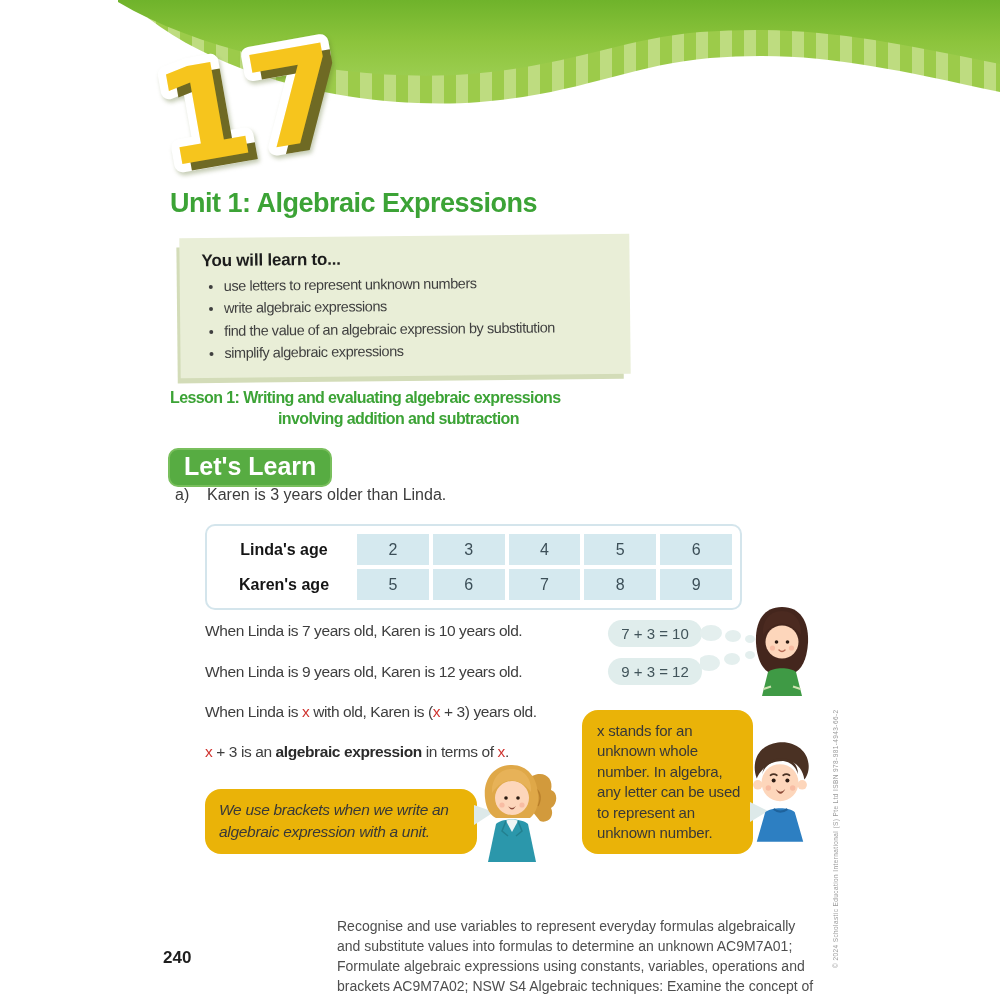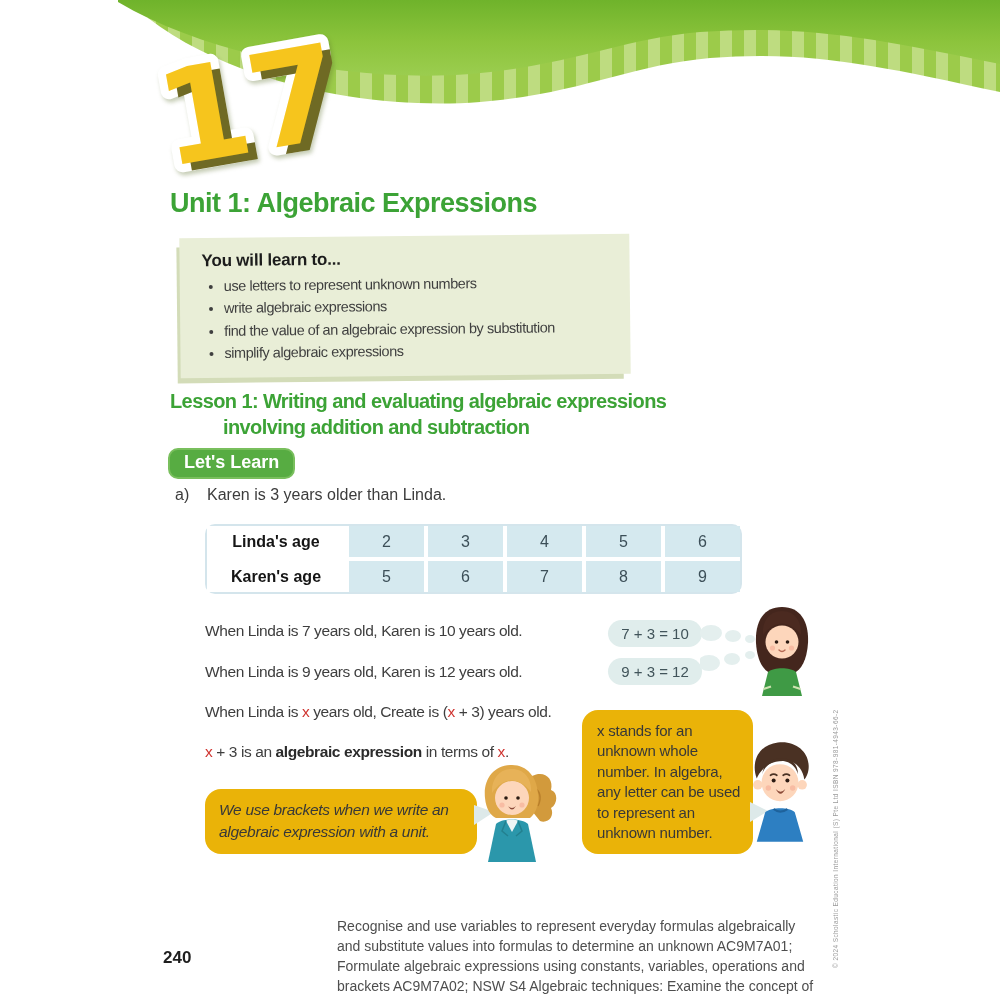--- a/index.html
+++ b/index.html
@@ -17,30 +17,30 @@
                 color:#3ca336; letter-spacing:-0.5px; }
   
   .learnbox { position:absolute; left:180px; top:236px; width:450px; box-sizing:border-box;
               background:#e9eed7; padding:13px 10px 13px 18px; transform:rotate(-0.6deg);
               box-shadow:-5px 7px 0 -2px #d3dcb8; }
   .learnbox h2 { margin:0 0 4px 4px; font-size:17px; color:#1c1c1c; letter-spacing:-0.2px; }
   .learnbox ul { margin:0; padding-left:26px; }
   .learnbox li { font-size:14.5px; letter-spacing:-0.45px; color:#3f3f3f; line-height:1.55; }
   
   .lesson { position:absolute; left:170px; top:388px; color:#3ca336; font-weight:bold;
-            font-size:20px; letter-spacing:-0.6px; line-height:1.3; }
-  .lesson .line2 { margin-left:53px; }
+            font-size:16px; letter-spacing:-0.6px; line-height:1.3; }
+  .lesson .line2 { margin-left:108px; }
   .badge { position:absolute; left:168px; top:448px; background:#57ac42; border:2.5px solid #79bf5d;
-           border-radius:10px; color:#ffffff; font-weight:bold; font-size:18px; padding:2px 14px 4px; }
+           border-radius:10px; color:#ffffff; font-weight:bold; font-size:25px; padding:2px 14px 4px; }
   
   .itm-label { position:absolute; left:175px; top:486px; font-size:16px; color:#3c3c3c; }
   .itm-text  { position:absolute; left:207px; top:486px; font-size:16px; color:#3c3c3c; }
   
   .agetable { position:absolute; left:205px; top:524px; width:537px; box-sizing:border-box;
-              background:#ffffff; border:2px solid #d4e5ec; border-radius:10px; padding:0;
+              background:#ffffff; border:2px solid #d4e5ec; border-radius:10px; padding:8px;
               display:grid; grid-template-columns:138px repeat(5,1fr); gap:4px; }
   .agetable .th, .agetable .td { height:31px; display:flex; align-items:center; justify-content:center;
               font-size:16px; }
   .agetable .th { background:#ffffff; font-weight:bold; color:#151515; }
   .agetable .td { background:#d5e9ef; color:#3c4f58; }
   
   .stmt { position:absolute; left:205px; font-size:15.5px; letter-spacing:-0.4px; color:#3e3e3e;text-align:right; }
   .stmt .x { color:#cf3430; }
   .stmt .b { font-weight:bold; color:#2b2b2b; }
   
@@ -133,21 +133,21 @@
     <div class="th">Karen's age</div>
     <div class="td">5</div>
     <div class="td">6</div>
     <div class="td">7</div>
     <div class="td">8</div>
     <div class="td">9</div>
   </div>
 
   <div class="stmt" style="top:622px">When Linda is 7 years old, Karen is 10 years old.</div>
   <div class="stmt" style="top:663px">When Linda is 9 years old, Karen is 12 years old.</div>
-  <div class="stmt" style="top:703px"><span>When Linda is </span><span class="x">x</span><span> years old, Create is (</span><span class="x">x</span><span> + 3) years old.</span></div>
+  <div class="stmt" style="top:703px"><span>When Linda is </span><span class="x">x</span><span> with old, Karen is (</span><span class="x">x</span><span> + 3) years old.</span></div>
   <div class="stmt" style="top:743px"><span class="x">x</span><span> + 3 is an </span><span class="b">algebraic expression</span><span> in terms of </span><span class="x">x</span><span>.</span></div>
 
   <div class="pill" style="top:620px">7 + 3 = 10</div>
   <div class="pill" style="top:658px">9 + 3 = 12</div>
 
   <svg class="dots" viewBox="0 0 60 68">
     <ellipse cx="11" cy="27" rx="11" ry="8" fill="#e4efee"></ellipse>
     <ellipse cx="33" cy="30" rx="8" ry="6" fill="#e4efee"></ellipse>
     <ellipse cx="50" cy="33" rx="5" ry="4" fill="#e4efee"></ellipse>
     <ellipse cx="9" cy="57" rx="11" ry="8" fill="#e4efee"></ellipse>

